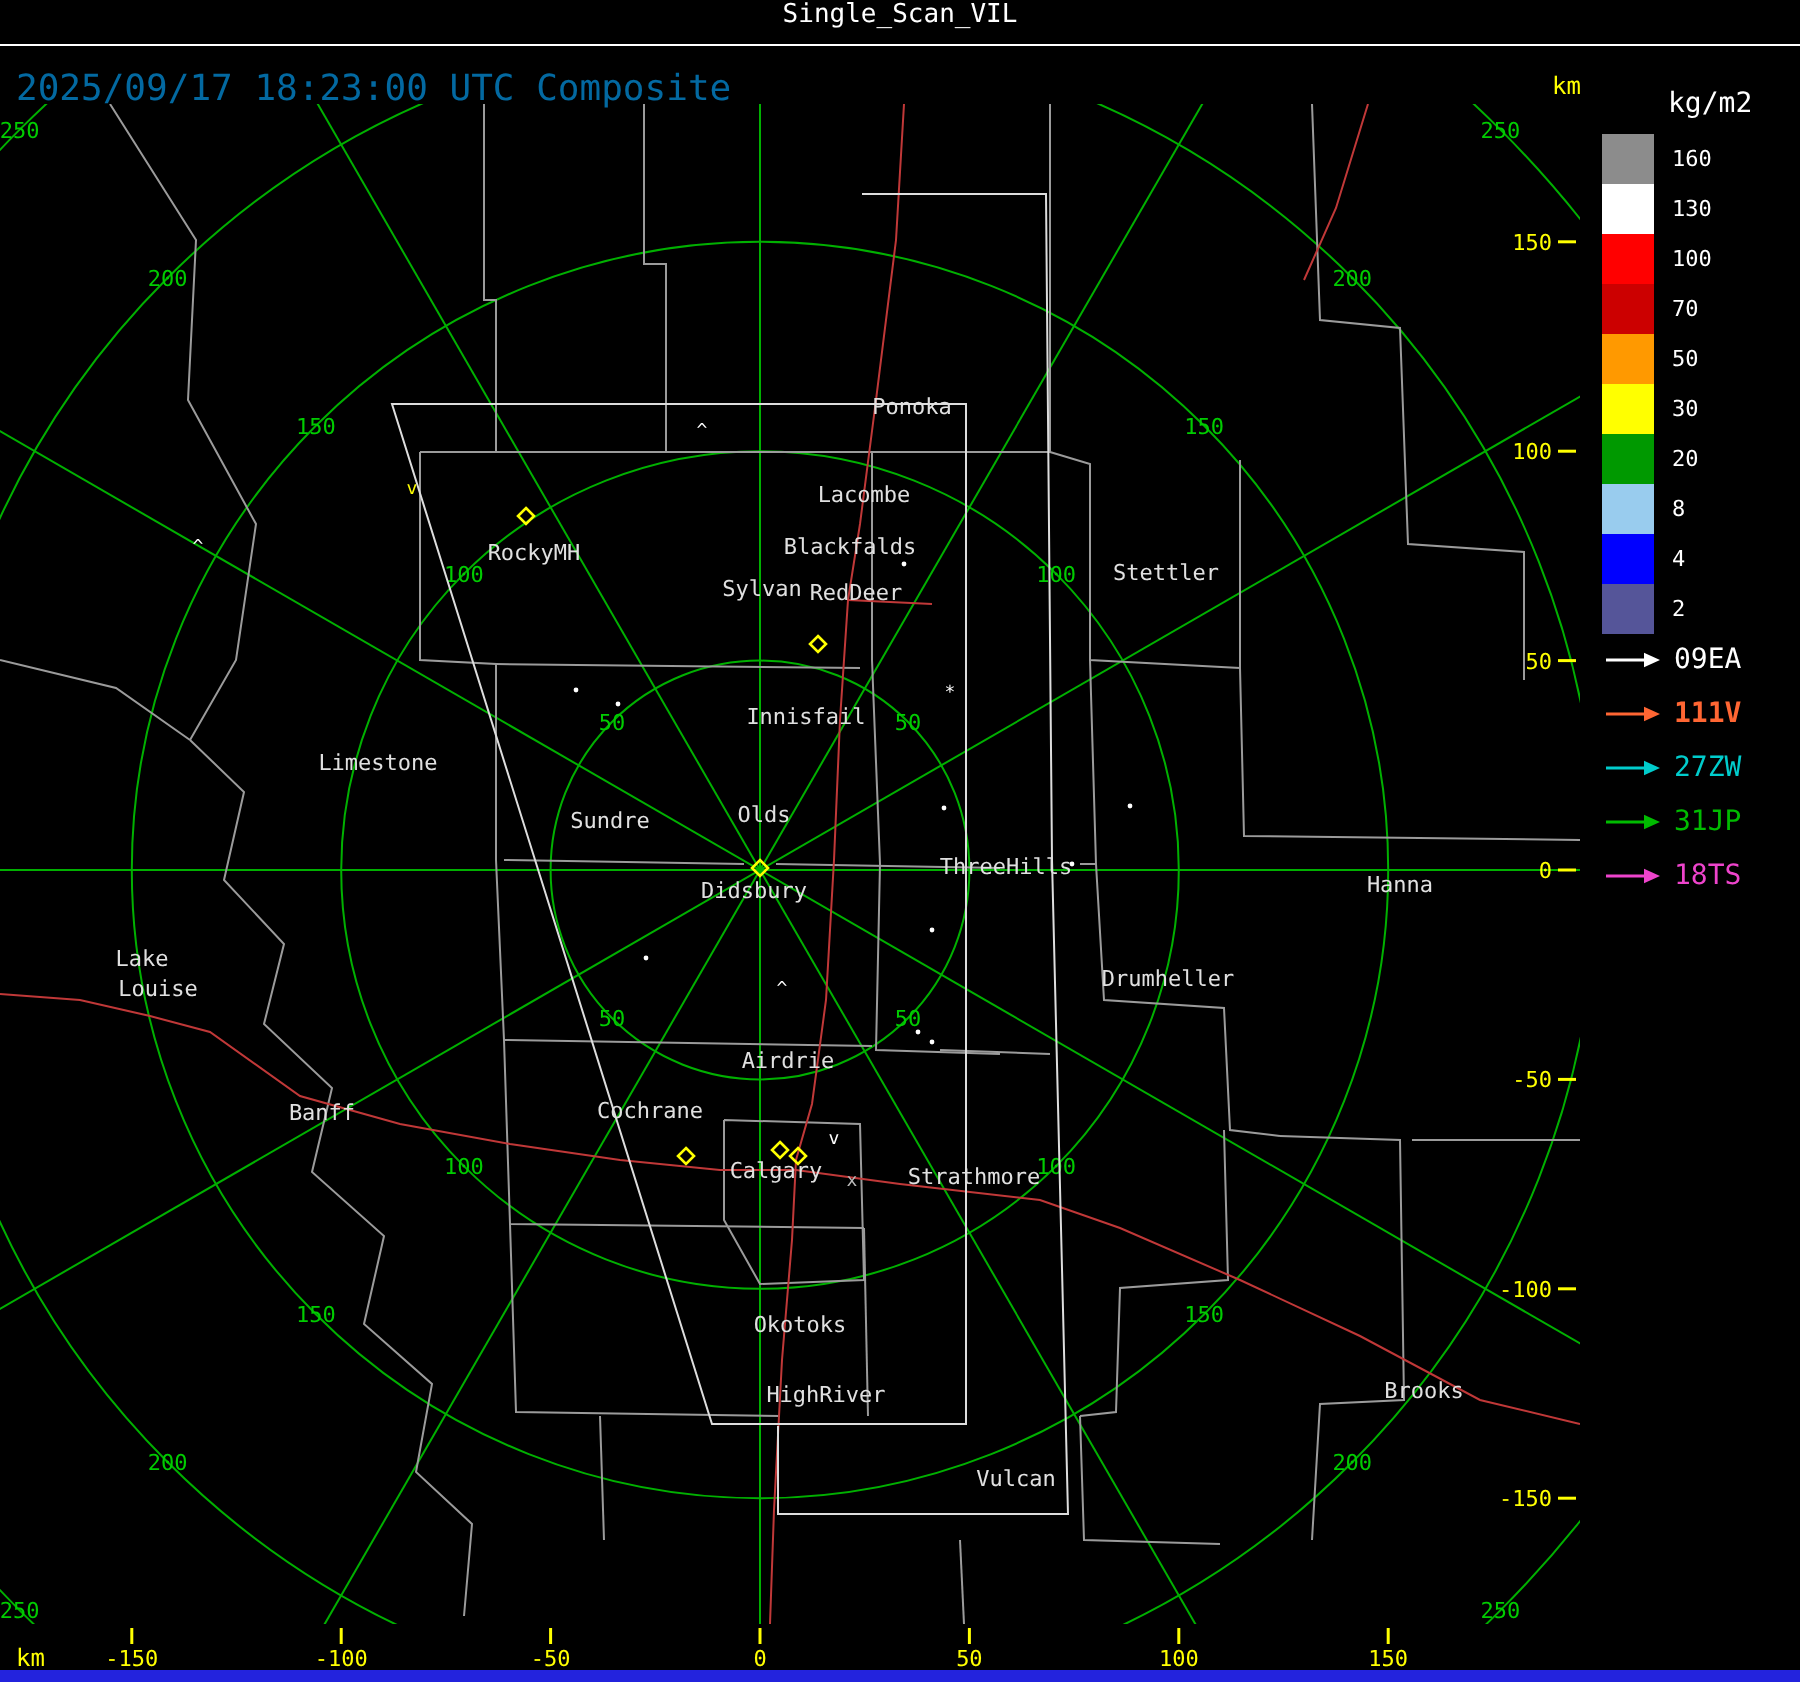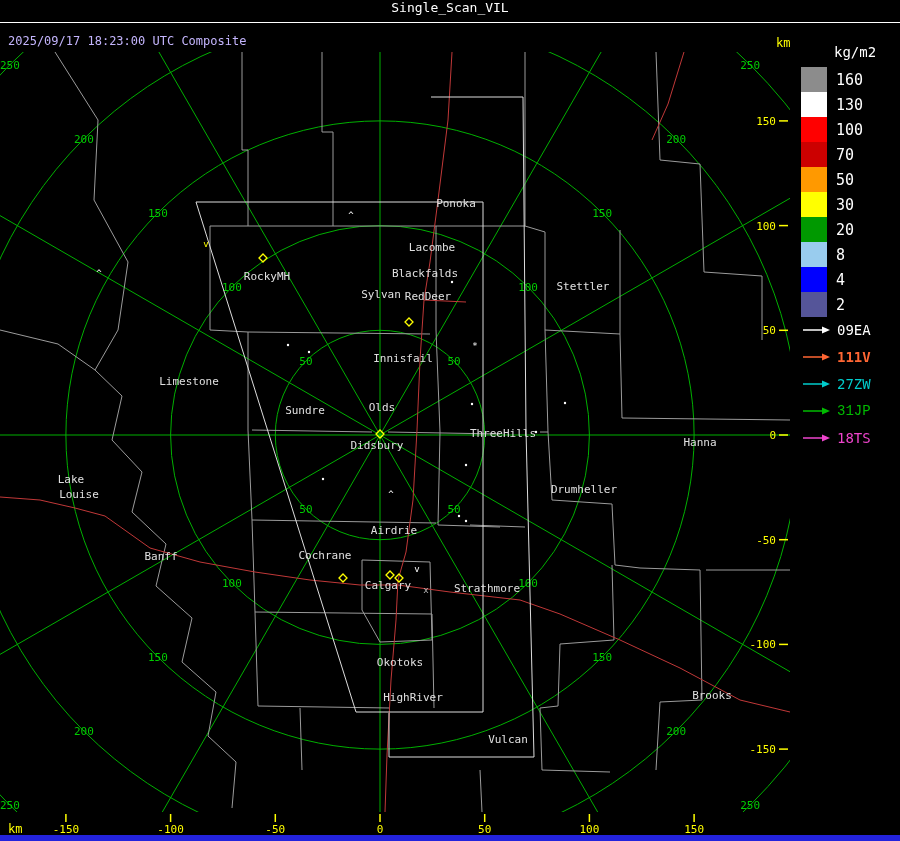--- a/index.html
+++ b/index.html
@@ -2,28 +2,28 @@
 <html><head>
 <meta charset="utf-8">
 <style>
   * { margin:0; padding:0; box-sizing:border-box; }
   html,body { background:#000; }
   .screen { position:relative; width:900px; height:841px; background:#000;
             font-family:"DejaVu Sans Mono","Liberation Mono",monospace; overflow:hidden; }
   .titlebar { position:absolute; top:0; left:0; width:100%; text-align:center;
               color:#ffffff; font-size:13px; }
   .title-rule { position:absolute; top:22px; left:0; width:100%; height:1px; background:#ffffff; }
-  .timestamp { position:absolute; top:34px; left:8px; color:#c4b5fd; font-size:12px; }
+  .timestamp { position:absolute; top:34px; left:8px; color:#0369a1; font-size:18px; }
   .axis-unit-top { position:absolute; top:36px; left:776px; color:#ffff00; font-size:12px; }
   #map { position:absolute; top:0; left:0; }
   .legend-panel { position:absolute; left:801px; top:44px; width:98px; }
   .legend-title { color:#ffffff; font-size:14px; margin-left:33px; margin-bottom:7px; }
   .legend-row { display:flex; align-items:center; height:25px; }
   .legend-swatch { width:26px; height:25px; }
-  .legend-row .val { color:#ffffff; font-size:15px; margin-left:9px; }
+  .legend-row .val { color:#ffffff; font-size:11px; margin-left:9px; }
   .sites { position:absolute; left:801px; top:316px; }
   .site-row { display:flex; align-items:center; height:27px; }
   .site-row svg { width:30px; height:12px; }
   .site-row .sid { font-size:14px; margin-left:6px; }
   .axis-unit-bottom { position:absolute; top:822px; left:8px; color:#ffff00; font-size:12px; }
   .bottom-bar { position:absolute; left:0; top:835px; width:900px; height:6px; background:#2323dd; }
 </style>
 </head>
 <body>
 
@@ -278,21 +278,21 @@
           <line x1="2" y1="6" x2="23" y2="6" stroke="#00cccc" stroke-width="1.5"></line>
           <polygon points="29,6 21,2.4 21,9.6" fill="#00cccc"></polygon>
         </svg>
         <span class="sid" style="color: rgb(0, 204, 204);">27ZW</span>
       </div>
       <div class="site-row">
         <svg viewBox="0 0 30 12">
           <line x1="2" y1="6" x2="23" y2="6" stroke="#00bb00" stroke-width="1.5"></line>
           <polygon points="29,6 21,2.4 21,9.6" fill="#00bb00"></polygon>
         </svg>
-        <span class="sid" style="color: rgb(0, 187, 0); font-family: Liberation Mono, monospace;">31JP</span>
+        <span class="sid" style="color: rgb(0, 187, 0);">31JP</span>
       </div>
       <div class="site-row">
         <svg viewBox="0 0 30 12">
           <line x1="2" y1="6" x2="23" y2="6" stroke="#ee44cc" stroke-width="1.5"></line>
           <polygon points="29,6 21,2.4 21,9.6" fill="#ee44cc"></polygon>
         </svg>
         <span class="sid" style="color: rgb(238, 68, 204);">18TS</span>
       </div>
     </div>
 

